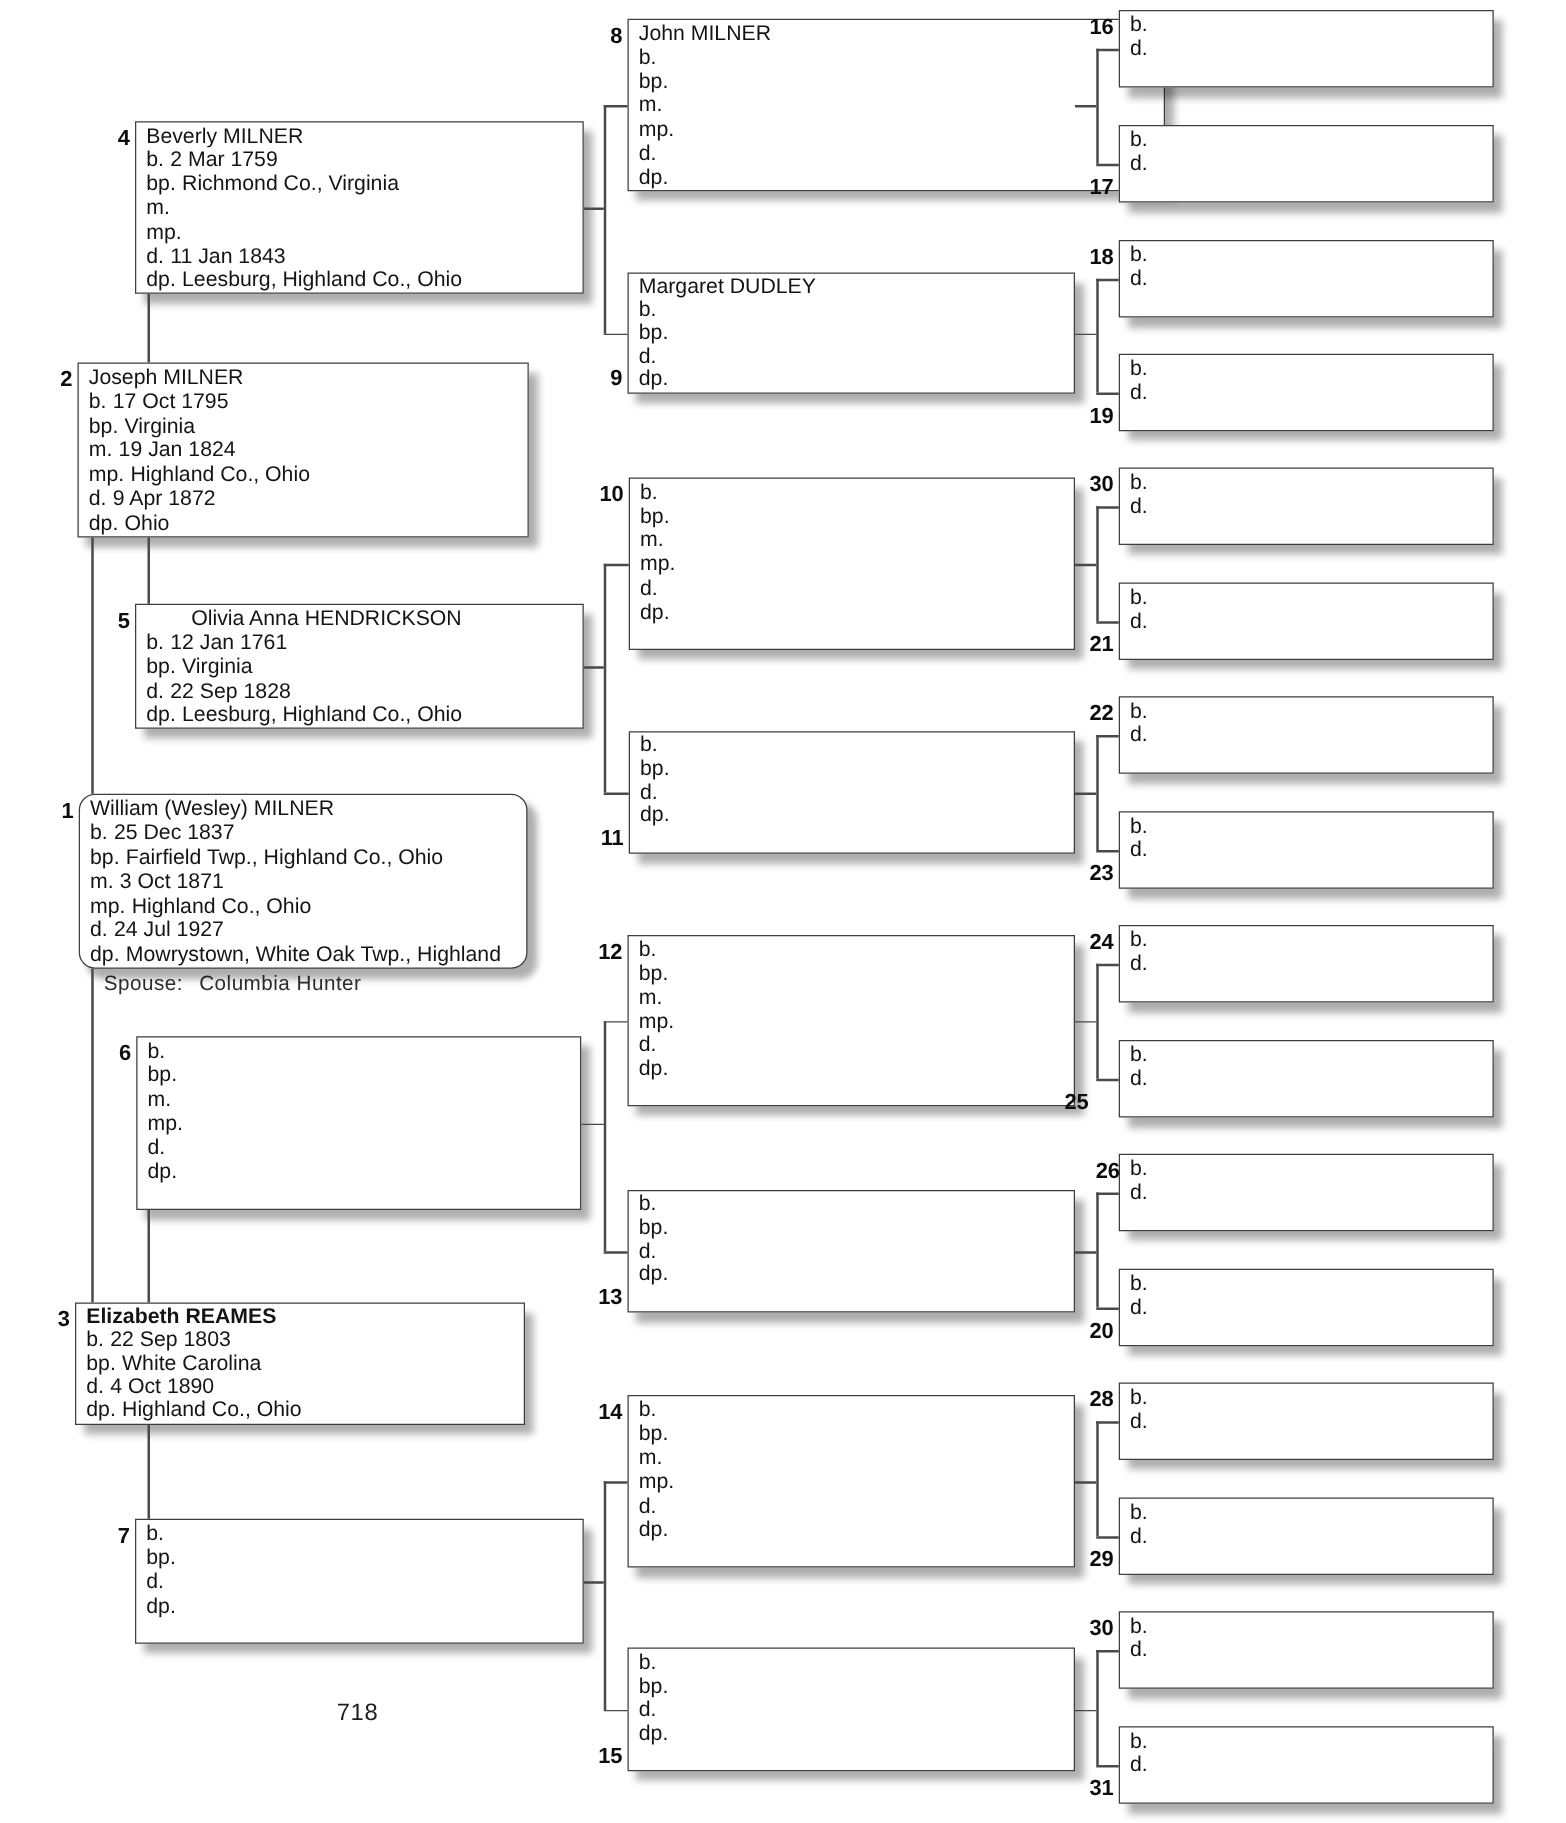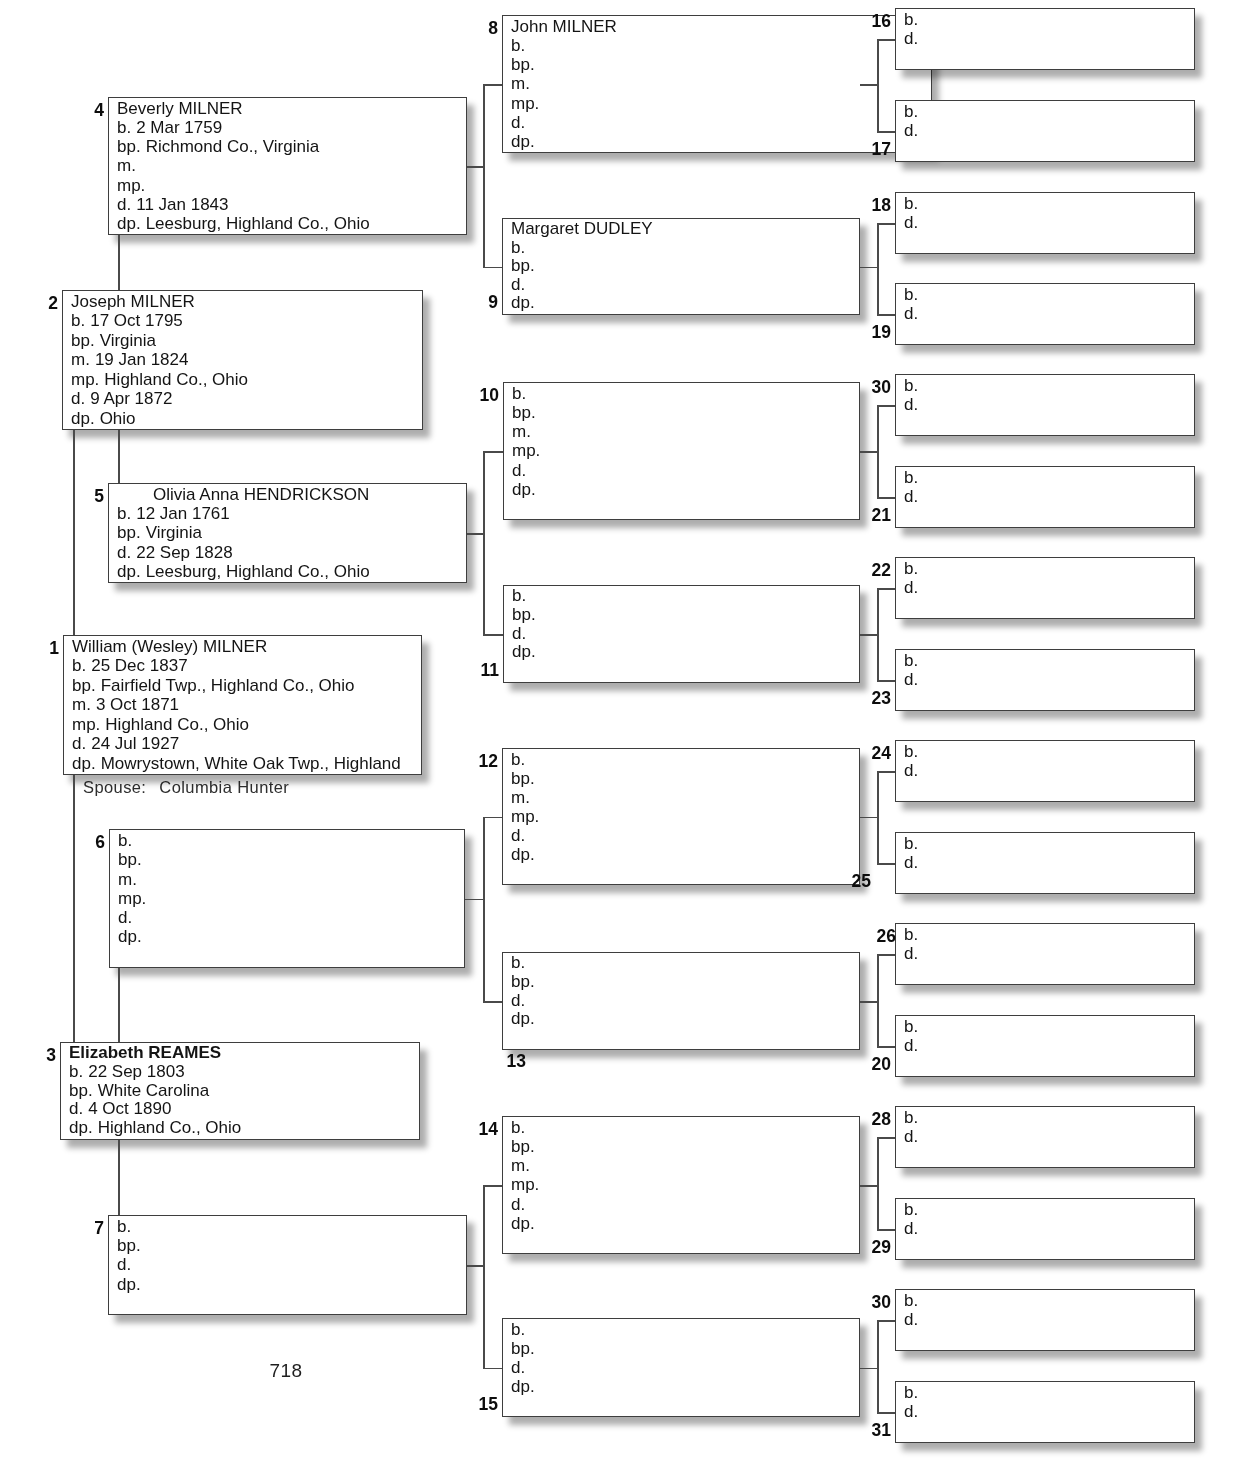--- a/index.html
+++ b/index.html
@@ -48,21 +48,21 @@
   }
 </style>
 </head>
 <body>
 
 <div id="chart">
   <div class="spouse-note">
     <span class="sp-lbl">Spouse:</span><span class="sp-val">Columbia Hunter</span>
   </div>
   <div class="page-number">718</div>
-<div class="pbox" style="left: 63px; top: 635px; width: 359px; height: 140px;">
+<div class="pbox" style="left: 63px; top: 635px; width: 359px; height: 140px; border-radius: 13px;">
       <div class="pline name" style="line-height: 19.4286px;"><span>William (Wesley) MILNER</span></div>
       <div class="pline" style="line-height: 19.4286px;"><span class="lbl">b.</span><span class="val">25 Dec 1837</span></div>
       <div class="pline" style="line-height: 19.4286px;"><span class="lbl">bp.</span><span class="val">Fairfield Twp., Highland Co., Ohio</span></div>
       <div class="pline" style="line-height: 19.4286px;"><span class="lbl">m.</span><span class="val">3 Oct 1871</span></div>
       <div class="pline" style="line-height: 19.4286px;"><span class="lbl">mp.</span><span class="val">Highland Co., Ohio</span></div>
       <div class="pline" style="line-height: 19.4286px;"><span class="lbl">d.</span><span class="val">24 Jul 1927</span></div>
       <div class="pline" style="line-height: 19.4286px;"><span class="lbl">dp.</span><span class="val">Mowrystown, White Oak Twp., Highland</span></div>
     </div>
     <div class="box-number" style="left: 17px; top: 638px;">1</div>
     <div class="pbox" style="left: 62px; top: 290px; width: 361px; height: 140px;">
@@ -165,21 +165,21 @@
       <div class="pline" style="line-height: 19px;"><span class="lbl">dp.</span><span class="val"></span></div>
     </div>
     <div class="box-number" style="left: 456px; top: 751px;">12</div>
     <div class="pbox" style="left: 502px; top: 952px; width: 358px; height: 98px;">
       <div class="pline name" style="line-height: 18.8px;"><span></span></div>
       <div class="pline" style="line-height: 18.8px;"><span class="lbl">b.</span><span class="val"></span></div>
       <div class="pline" style="line-height: 18.8px;"><span class="lbl">bp.</span><span class="val"></span></div>
       <div class="pline" style="line-height: 18.8px;"><span class="lbl">d.</span><span class="val"></span></div>
       <div class="pline" style="line-height: 18.8px;"><span class="lbl">dp.</span><span class="val"></span></div>
     </div>
-    <div class="box-number" style="left: 484px; top: 1027px; margin-top: 24px;">13</div>
+    <div class="box-number" style="left: 456px; top: 1027px;">13</div>
     <div class="pbox" style="left: 502px; top: 1116px; width: 358px; height: 138px;">
       <div class="pline name" style="line-height: 19.1429px;"><span></span></div>
       <div class="pline" style="line-height: 19.1429px;"><span class="lbl">b.</span><span class="val"></span></div>
       <div class="pline" style="line-height: 19.1429px;"><span class="lbl">bp.</span><span class="val"></span></div>
       <div class="pline" style="line-height: 19.1429px;"><span class="lbl">m.</span><span class="val"></span></div>
       <div class="pline" style="line-height: 19.1429px;"><span class="lbl">mp.</span><span class="val"></span></div>
       <div class="pline" style="line-height: 19.1429px;"><span class="lbl">d.</span><span class="val"></span></div>
       <div class="pline" style="line-height: 19.1429px;"><span class="lbl">dp.</span><span class="val"></span></div>
     </div>
     <div class="box-number" style="left: 456px; top: 1119px;">14</div>

